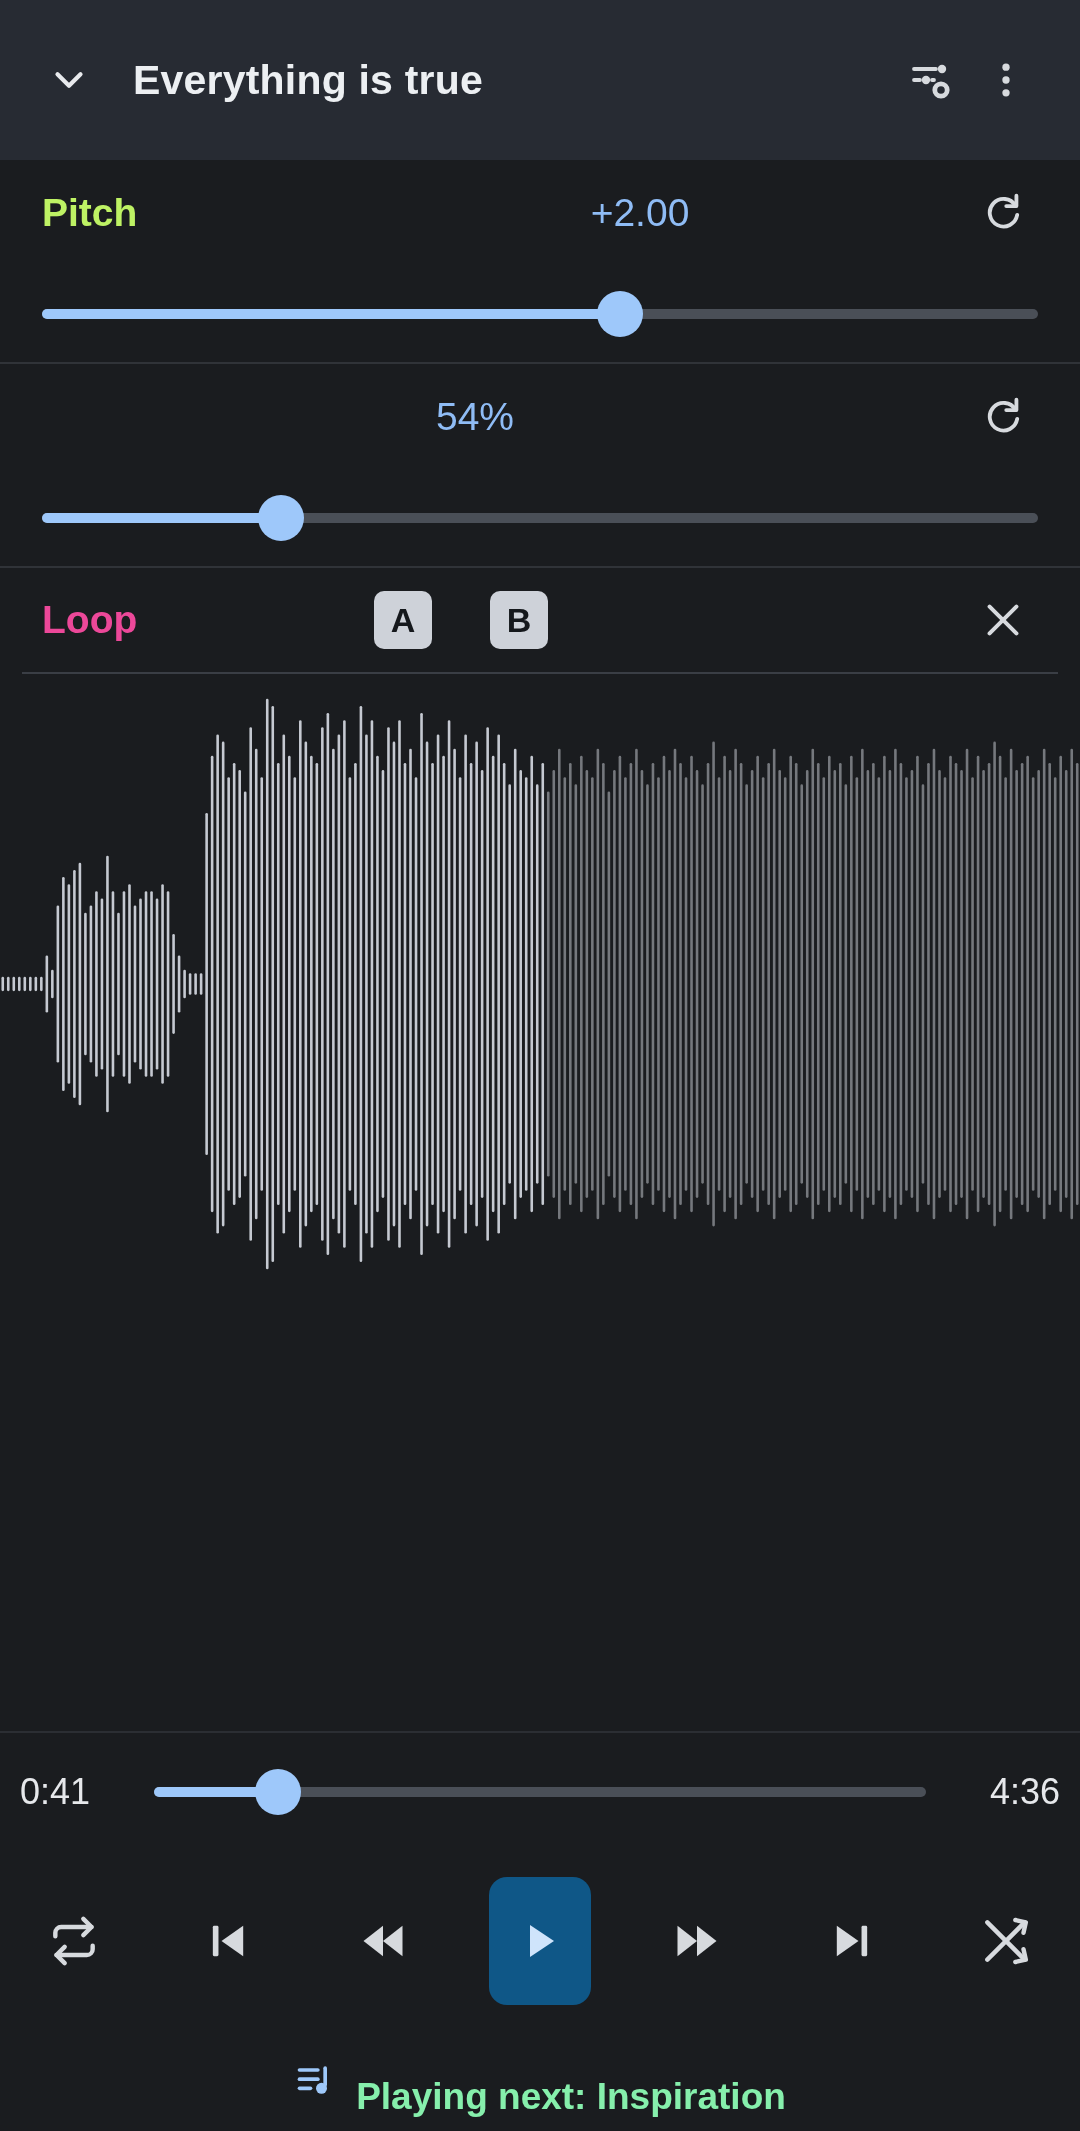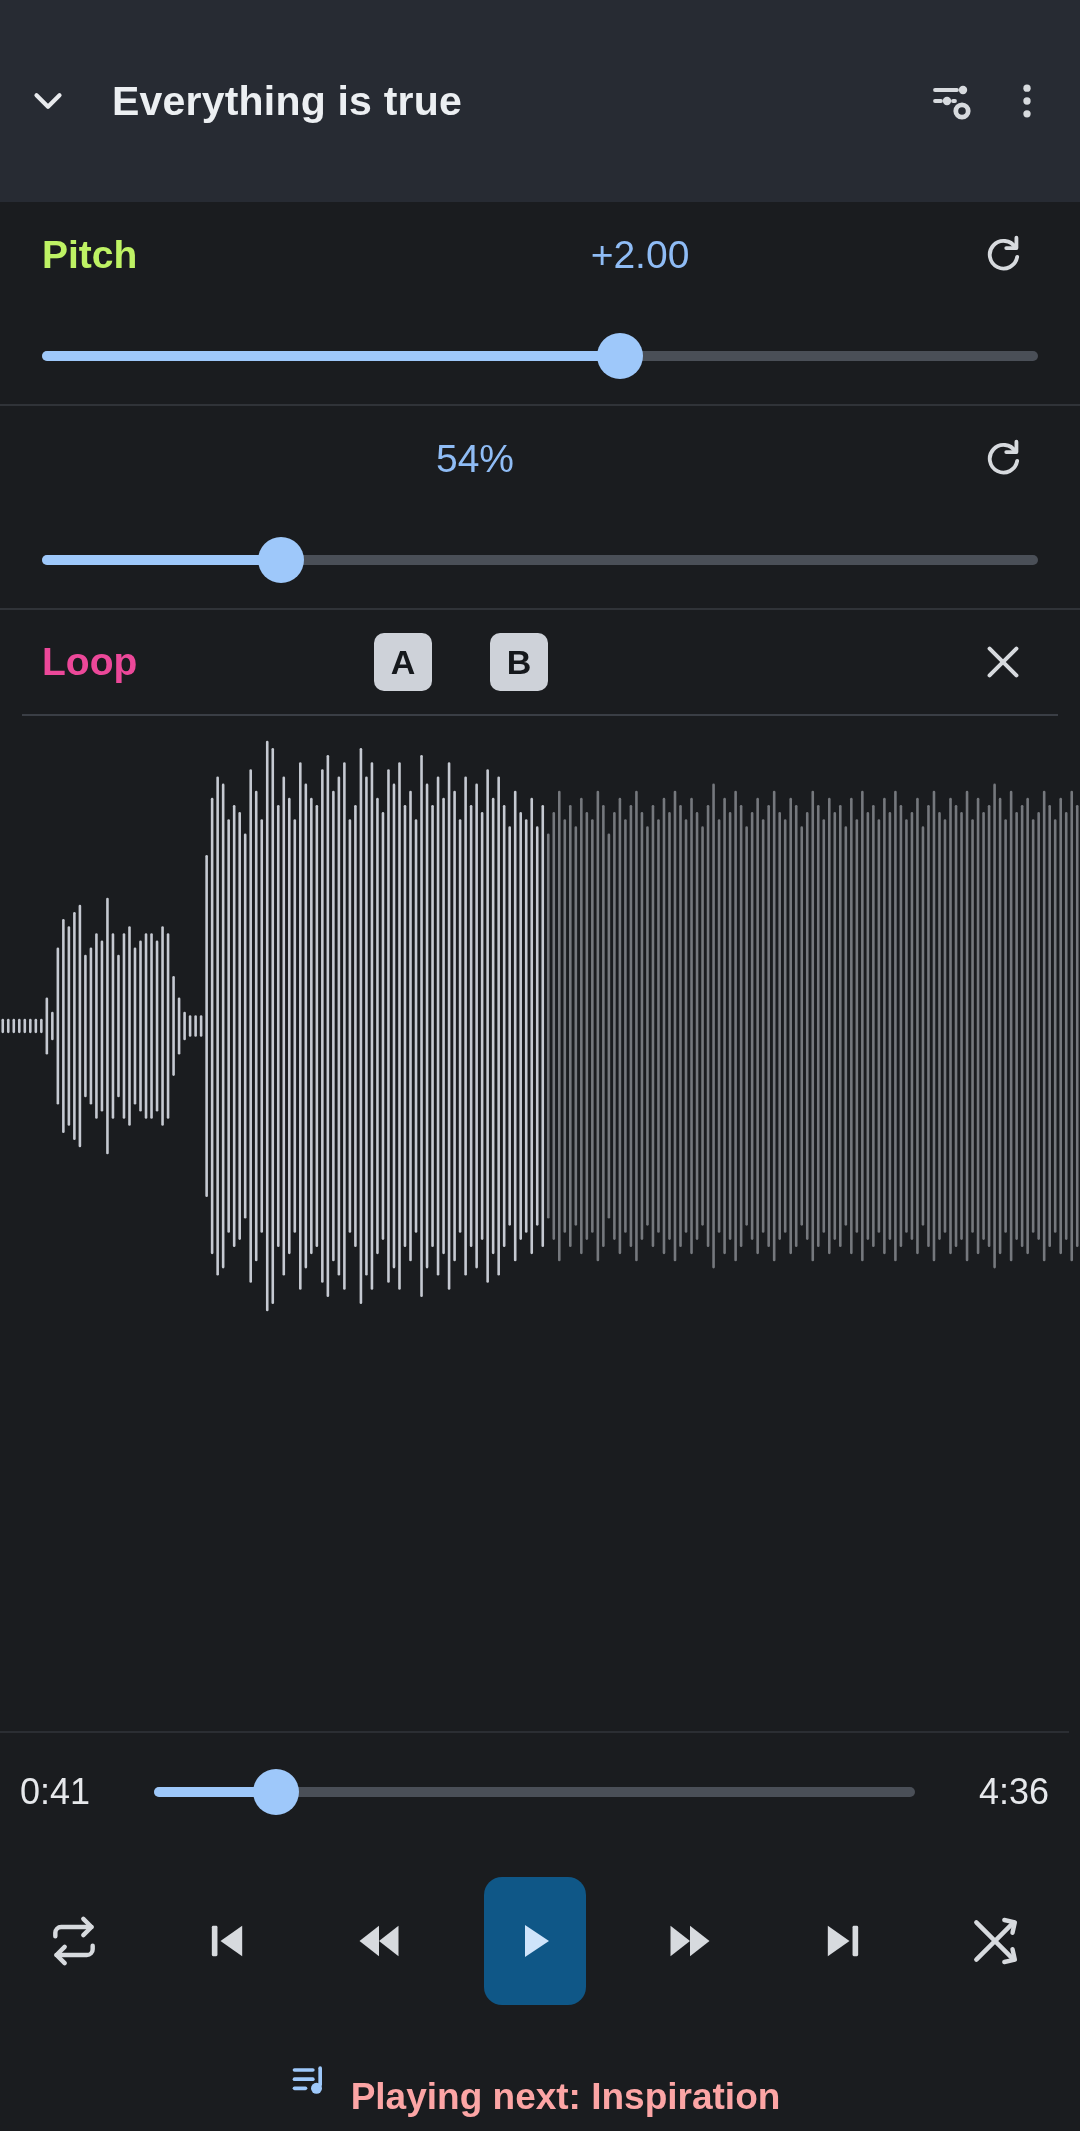--- a/index.html
+++ b/index.html
@@ -6,22 +6,22 @@
   html, body {
     width:1080px; height:2131px;
     background:#191b1e;
     font-family:"Liberation Sans", sans-serif;
     overflow:hidden;
   }
   .screen { position:relative; width:1080px; height:2131px; background:#1a1c1f; }
 
   
   .header {
-    height:202px; background:#272b33;
-    display:flex; align-items:center; padding:0 16px;justify-content:space-between;
+    height:160px; background:#272b33;
+    display:flex; align-items:center; padding:0 37px;justify-content:space-between;
   }
   .hdr-chevron {
     width:64px; height:64px; display:flex; align-items:center; justify-content:center;
     flex:0 0 auto; cursor:pointer;
   }
   .hdr-title {
     flex:1 1 auto; color:#eceff2; font-size:41px; font-weight:600;
     margin-left:32px; letter-spacing:.2px; white-space:nowrap;
     overflow:hidden; text-overflow:ellipsis;
   }
@@ -71,21 +71,21 @@
   }
   .loop-close { width:70px; height:70px; display:flex; align-items:center; justify-content:center; cursor:pointer; flex:0 0 auto; }
 
   
   .wave-area {
     position:relative; height:620px; width:1080px; background:#1a1c1f; cursor:pointer;
   }
   .wave-svg { display:block; width:1080px; height:620px; }
 
   
-  .bottom { position:absolute; left:0; right:11px; bottom:0; background:#1a1c1f; }
+  .bottom { position:absolute; left:0; right:0; bottom:0; background:#1a1c1f; }
   .bottom-top-div { height:2px; background:#2b2e33; width:100%; }
 
   .progress-row { display:flex; align-items:center; height:118px; padding:0 20px; }
   .time-text { color:#e6e8eb; font-size:36px; font-weight:500; flex:0 0 auto; width:118px; }
   .time-left { text-align:left; }
   .time-right { text-align:right; }
   .prog-wrap { position:relative; flex:1 1 auto; height:70px; margin:0 16px; }
 
   .transport {
     display:flex; align-items:center; justify-content:space-between;
@@ -95,21 +95,21 @@
   .tbtn-sm { width:96px; height:96px; }
   .play-btn {
     width:102px; height:128px; background:#0f5787; border-radius:18px;
     display:flex; align-items:center; justify-content:center; cursor:pointer; flex:0 0 auto;
   }
 
   .next-up {
     display:flex; align-items:center; justify-content:center; gap:18px;
     height:100px; cursor:pointer;
   }
-  .next-up-text { color:#fca5a5; font-size:37px; font-weight:600;margin-top:32px; }
+  .next-up-text { color:#86efac; font-size:37px; font-weight:600;margin-top:32px; }
 </style>
 </head>
 <body>
 
 <div class="screen">
 
   <div class="header">
     <div class="hdr-chevron">
       <svg width="46" height="46" viewBox="0 0 24 24" fill="none" stroke="#e8eaed" stroke-width="2.2" stroke-linecap="round" stroke-linejoin="round">
         <polyline points="6 9 12 15 18 9"></polyline>

